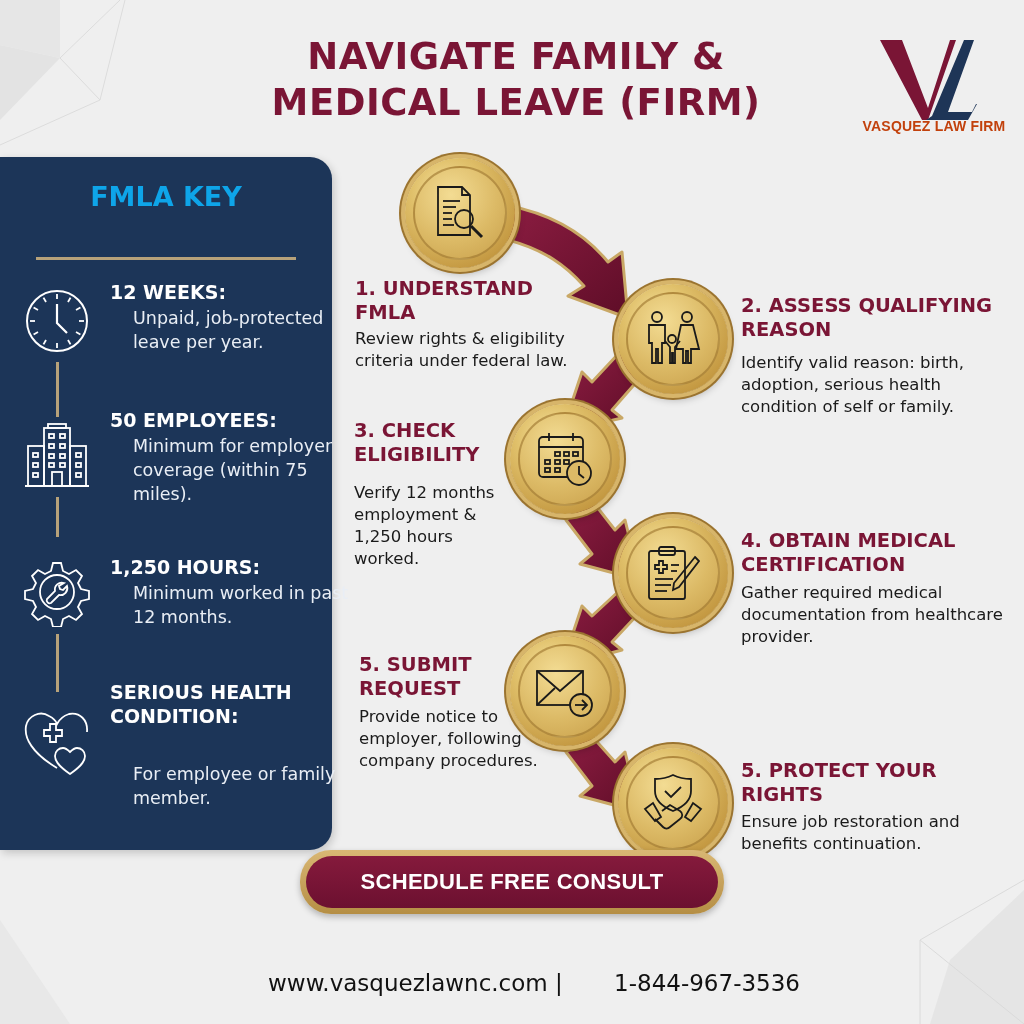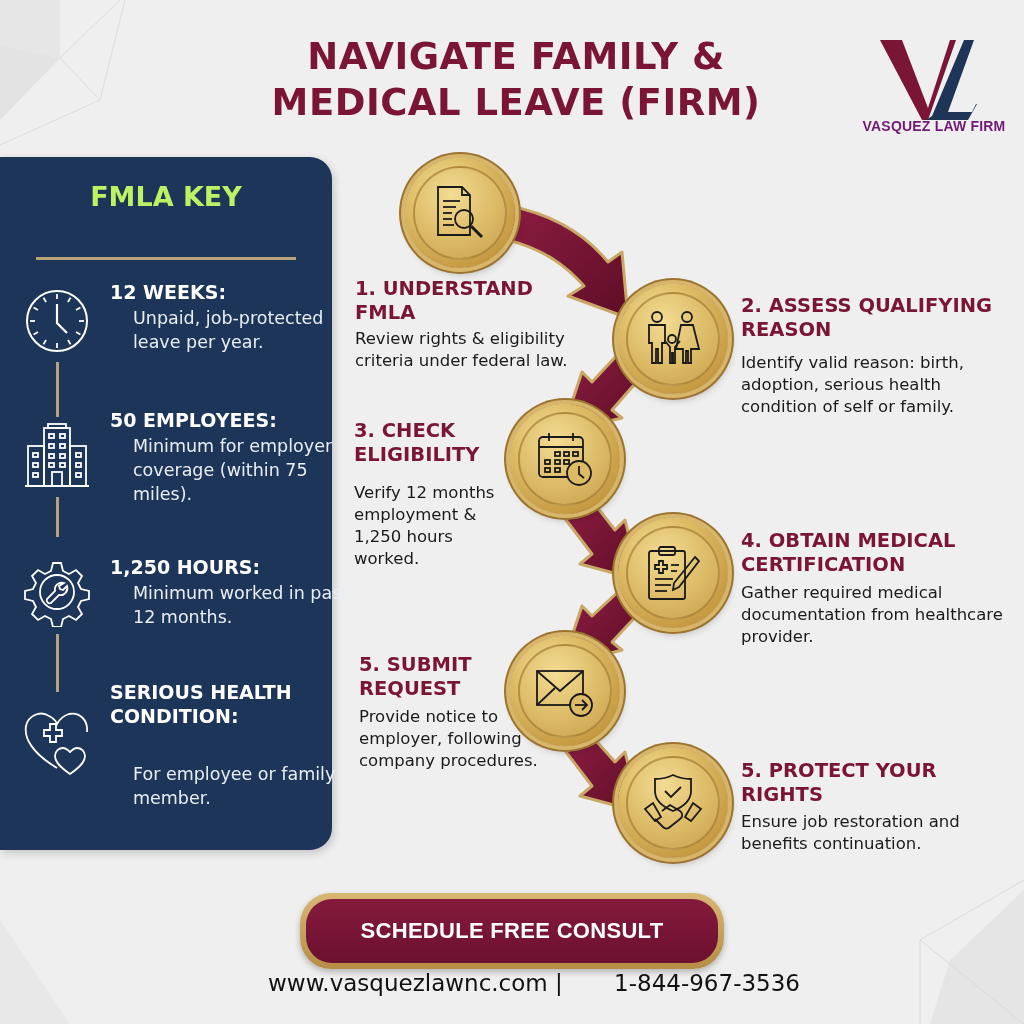--- a/index.html
+++ b/index.html
@@ -15,33 +15,33 @@
     position: absolute; left: 236px; top: 34px; width: 560px;
     text-align: center;
     font-family: "DejaVu Sans", sans-serif;
     font-weight: bold; font-size: 37px; line-height: 46px;
     color: #7a1535; letter-spacing: 0.5px;
   }
   .logo { position: absolute; left: 840px; top: 30px; width: 180px; height: 110px; }
   .logo-text {
     position: absolute; left: 846px; top: 118px; width: 176px; text-align: center;
     font-family: "Liberation Sans", sans-serif; font-weight: bold; font-size: 14px;
-    color: #701a75; letter-spacing: 0.2px;
+    color: #c2410c; letter-spacing: 0.2px;
   }
 
   
   .panel {
     position: absolute; left: 0; top: 157px; width: 332px; height: 693px;
     background: #1c3558;
     border-radius: 0 22px 22px 0;
     box-shadow: 2px 3px 8px rgba(0,0,0,0.18);
   }
   .panel-title {
     position: absolute; left: 0; top: 22px; width: 332px; text-align: center;
-    color: #bef264; font-weight: bold; font-size: 27px; line-height: 36px;
+    color: #0ea5e9; font-weight: bold; font-size: 27px; line-height: 36px;
   }
   .panel-rule {
     position: absolute; left: 36px; top: 100px; width: 260px; height: 3px;
     background: #b7a27a;
   }
   .stat { position: absolute; left: 0; width: 332px; }
   .stat-icon { position: absolute; left: 22px; width: 70px; height: 70px; }
   .stat-head {
     position: absolute; left: 110px; color: #fff; font-weight: bold;
     font-size: 19px; line-height: 24px; width: 215px;
@@ -67,21 +67,21 @@
   .step-title {
     position: absolute; color: #7a1535; font-weight: bold; font-size: 19.5px; line-height: 24px;
   }
   .step-desc {
     position: absolute; color: #1a1a1a; font-size: 16.5px; line-height: 22px;
   }
   .arrows { position: absolute; left: 0; top: 0; width: 1024px; height: 1024px; pointer-events: none; }
 
   
   .cta {
-    position: absolute; left: 300px; top: 893px; width: 424px; height: 76px;
+    position: absolute; left: 300px; top: 850px; width: 424px; height: 64px;
     border-radius: 31px;
     background: linear-gradient(#d9b774, #b58e44);
     box-shadow: 0 3px 6px rgba(0,0,0,0.25);
     border: none; cursor: pointer;
   }
   .cta-inner {
     position: absolute; left: 6px; top: 6px; right: 6px; bottom: 6px; border-radius: 26px;
     background: linear-gradient(#851a3c, #6c1030);
     display: flex; align-items: center; justify-content: center;
     color: #fff; font-weight: bold; font-size: 22px; letter-spacing: 0.3px;

